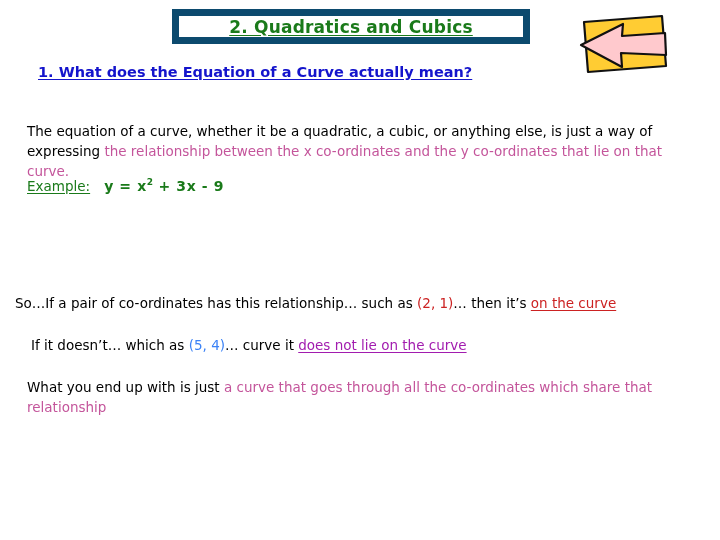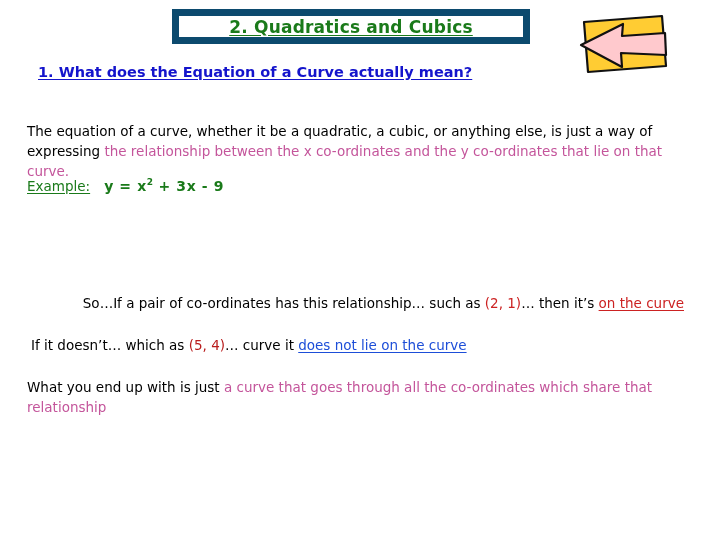--- a/index.html
+++ b/index.html
@@ -74,29 +74,29 @@
     position: absolute;
     left: 27px;
     font-size: 13.5px;
     line-height: 20px;
     color: #000000;
   }
 
   .p-intro   { top: 97px;  width: 660px; margin-top: 24px; }
   .p-example { top: 172px; width: 400px; }
   .p-says    { top: 214px; width: 660px; color: #1A1A4D; }
-  .p-so      { top: 293px; left: 24px; width: 660px; text-align: right; }
+  .p-so      { top: 293px; left: 15px; width: 660px; }
   .p-if      { top: 335px; left: 31px; width: 660px; }
   .p-what    { top: 377px; left: 27px; width: 660px; }
 
   .magenta   { color: #C4559B; }
   .red       { color: #CC2222; }
   .red-u     { color: #CC2222; text-decoration: underline; text-underline-offset: 2px; }
-  .green     { color: #b91c1c; }
-  .green-u   { color: #1d4ed8; text-decoration: underline; text-underline-offset: 2px; margin-top: 48px; }
+  .green     { color: #3b82f6; }
+  .green-u   { color: #a21caf; text-decoration: underline; text-underline-offset: 2px; margin-top: 48px; }
 
   .ex-label {
     color: #1A7A1A;
     text-decoration: underline;
     text-underline-offset: 2px;
     text-align: center;
   }
   .ex-eq {
     color: #1A7A1A;
     font-weight: bold;

